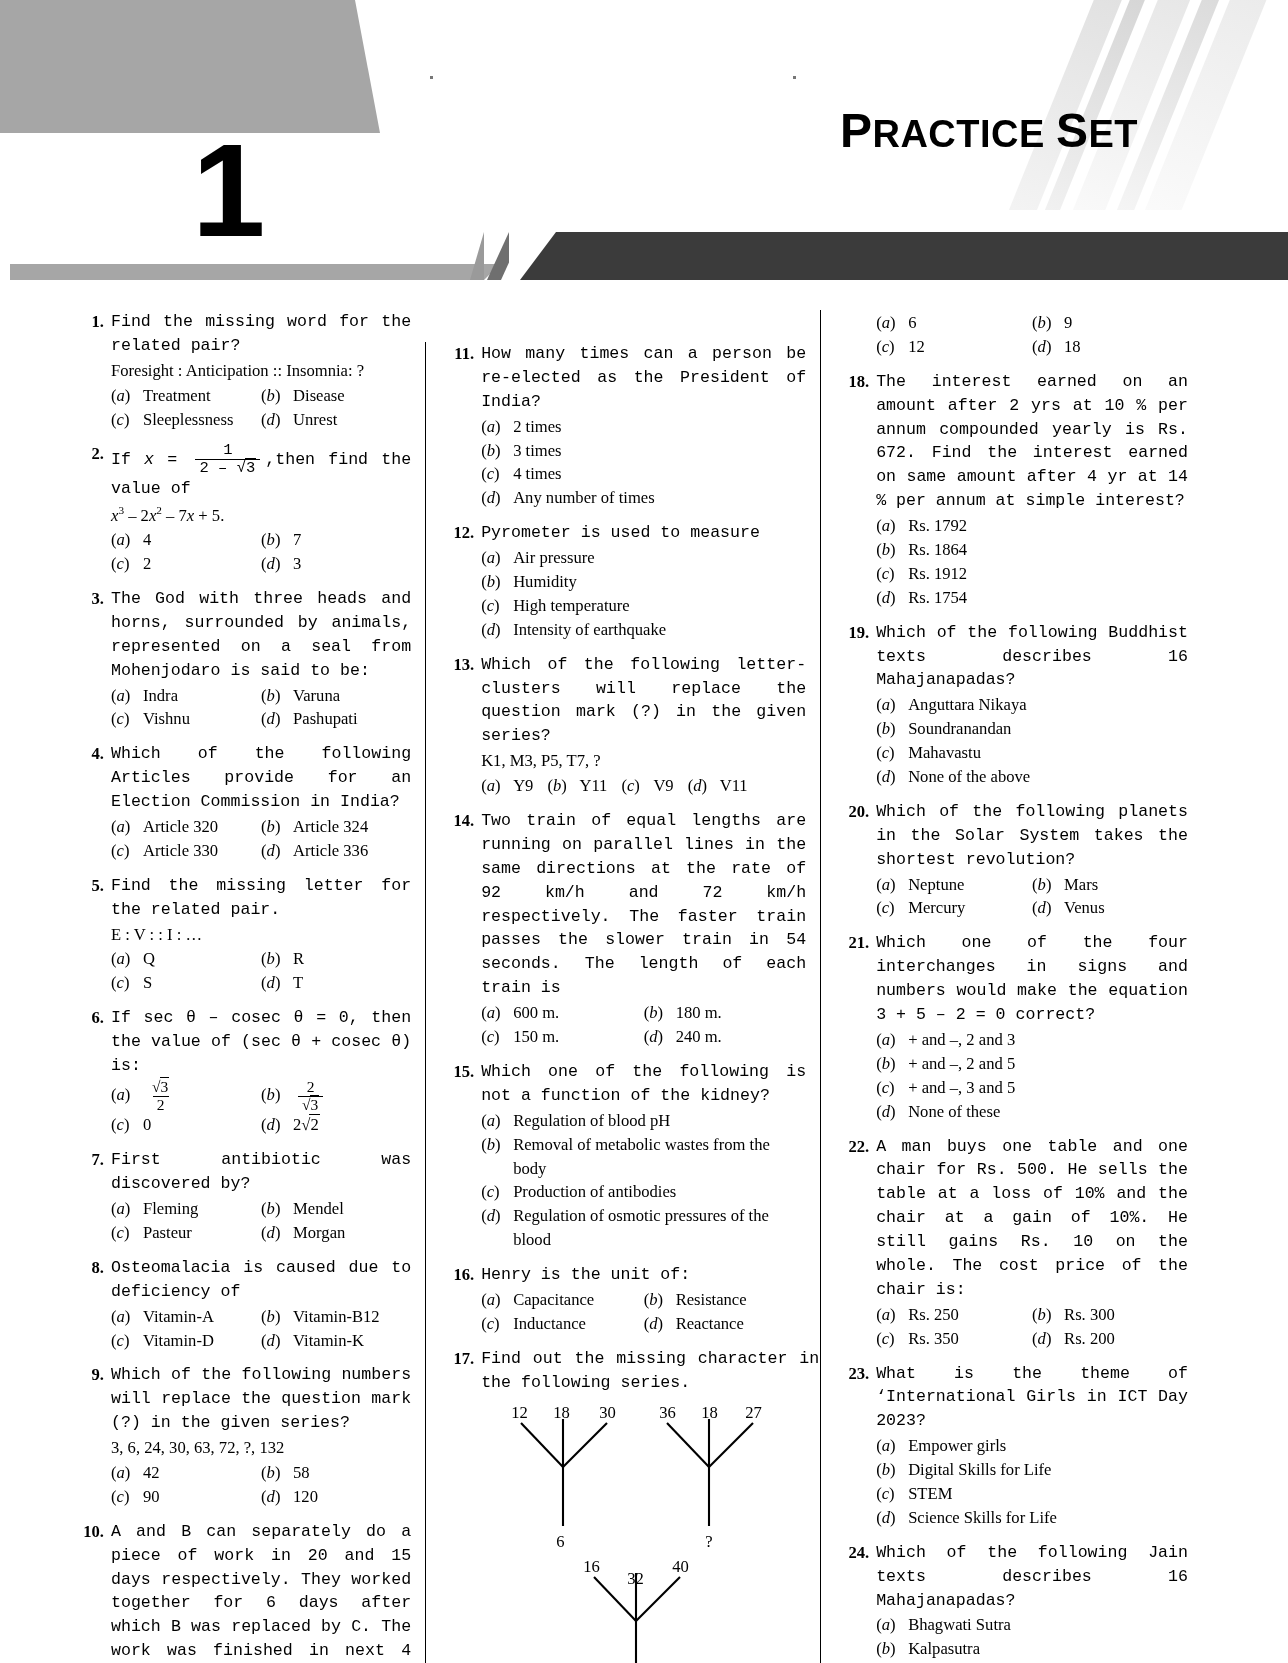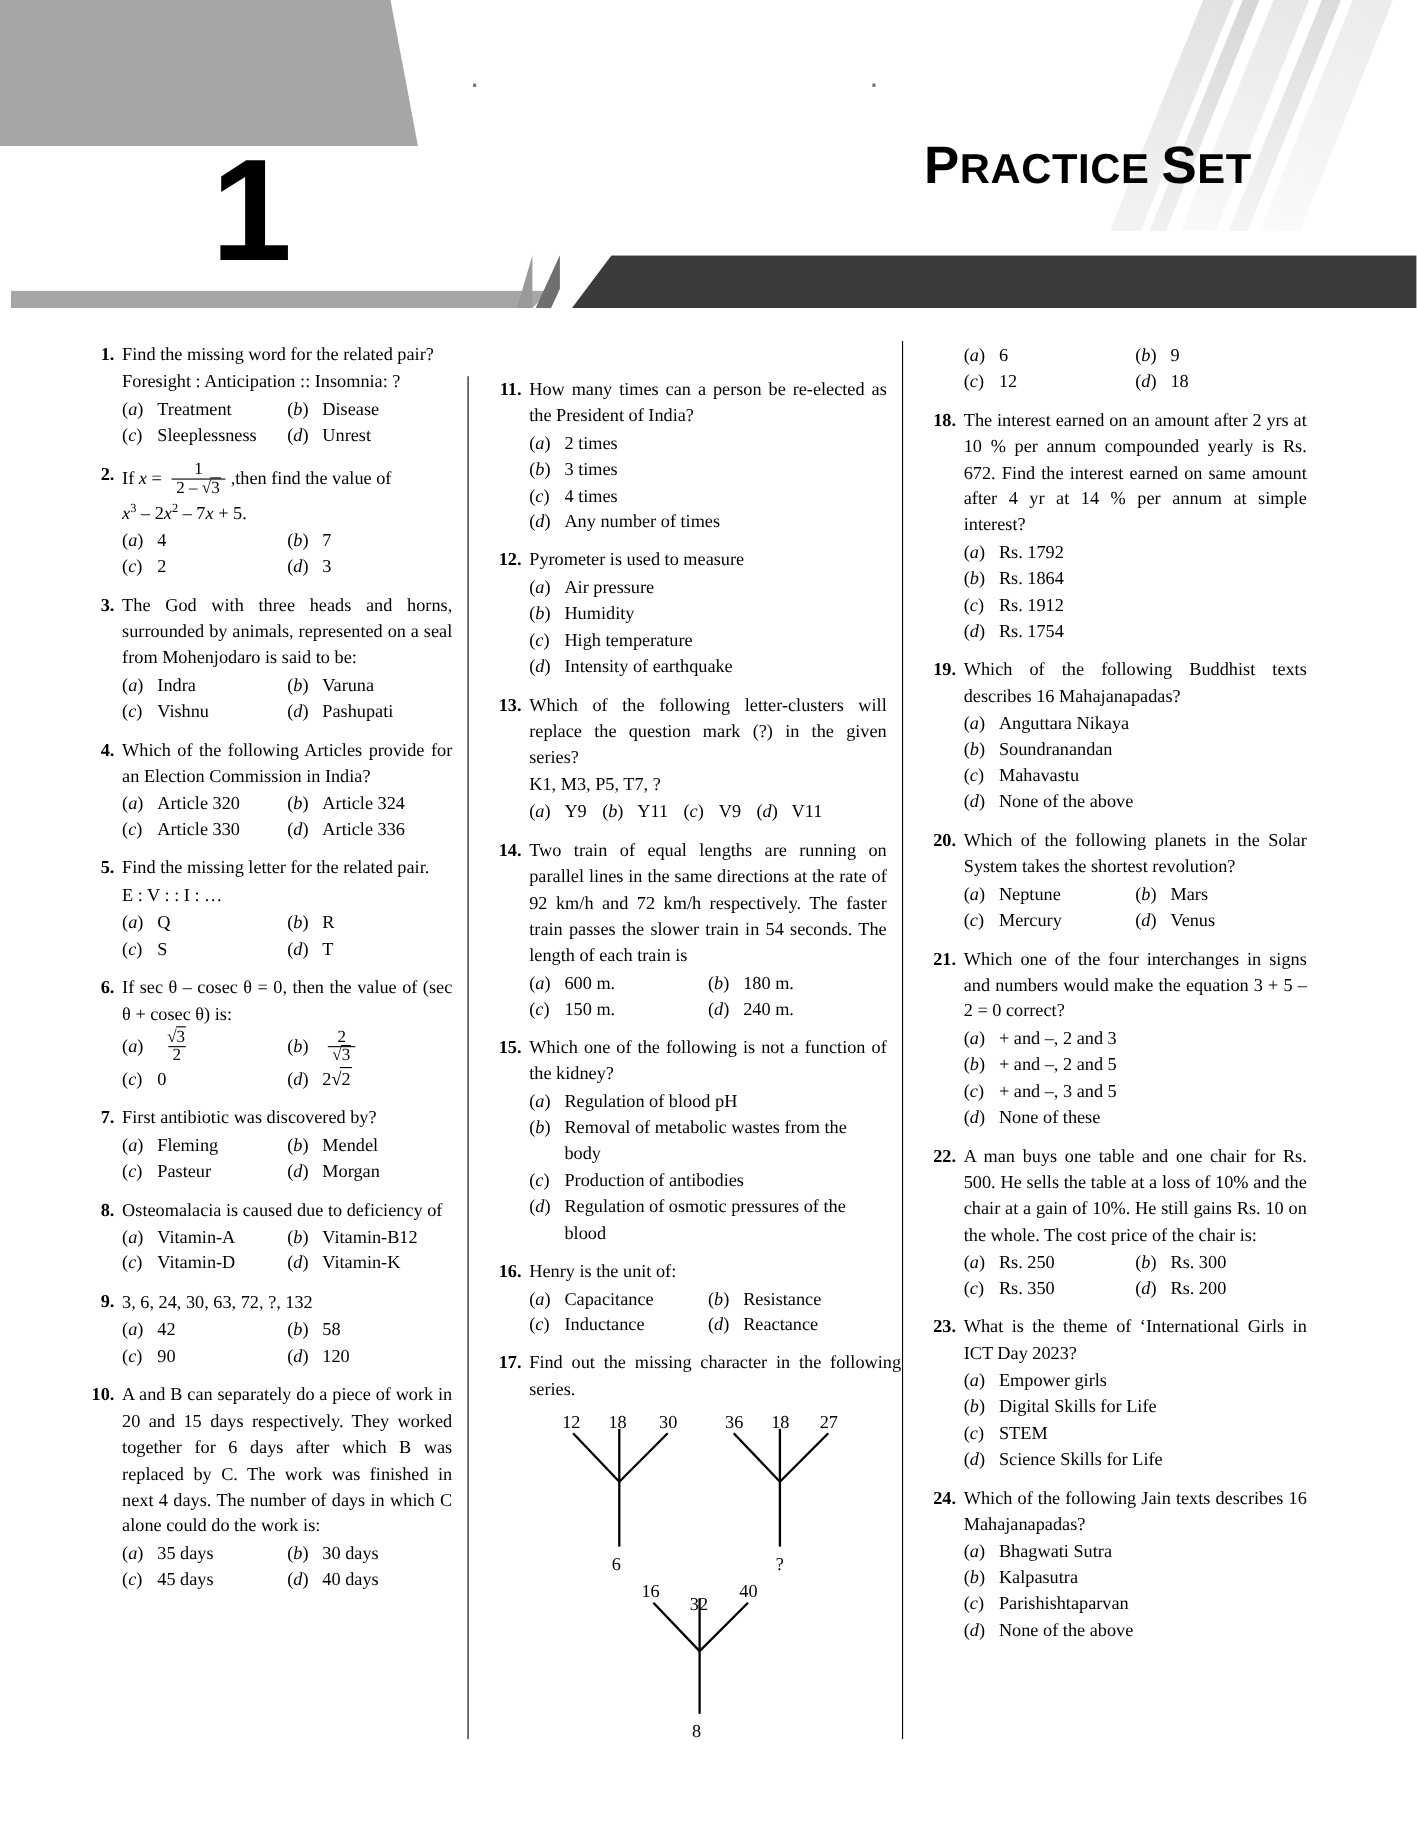--- a/index.html
+++ b/index.html
@@ -34,21 +34,20 @@
 
   .practice-set{
     position:absolute;right:150px;top:103px;
     font-family:"Liberation Sans", sans-serif;
     font-weight:bold;
     font-size:38px;
     letter-spacing:.5px;
     color:#000;
     font-variant:small-caps;
     white-space:nowrap;
-    margin-top:20px;
   }
   .practice-set .big{font-size:48px;}
 
   .set-number{
     position:absolute;left:192px;top:136px;
     font-family:"Liberation Sans", sans-serif;
     font-weight:bold;font-size:132px;line-height:110px;color:#000;
   }
 
   .dark-band{
@@ -79,21 +78,21 @@
     display:flex;
   }
   .col{width:340px;}
   .col.mid{width:358px;border-left:1.4px solid #000;padding-left:22px;margin-left:14px;margin-top:32px;}
   .col.right{width:352px;border-left:1.4px solid #000;padding-left:22px;margin-left:14px;}
 
   .q{display:flex;margin-top:11px;font-size:16.6px;line-height:1.44;}
   .q:first-child{margin-top:0;}
   .qnum{font-weight:bold;min-width:26px;text-align:right;padding-right:7px;flex:0 0 auto;}
   .qbody{flex:1 1 auto;}
-  .qtext{text-align:justify;}
+  .qtext{text-align:justify;font-family:Liberation Mono, monospace;}
   .qtext.jt{text-align:justify;text-justify:inter-word;}
   .subline{margin-top:1px;}
 
   .opts{margin-top:1px;}
   .opt-row{display:flex;}
   .opt{display:flex;align-items:baseline;}
   .opt .lab{flex:0 0 auto;min-width:27px;}
   .opt .lab em{font-style:italic;}
   .opt .txt{padding-left:5px;}
   .two-col .opt{width:50%;}
@@ -379,20 +378,21 @@
                 <span class="lab">(<em>d</em>)</span>
                 <span class="txt">Vitamin-K</span>
               </div>
             </div>
           </div>
         </div>
       </div>
       <div class="q">
         <div class="qnum">9.</div>
         <div class="qbody">
+          <div class="qtext jt">Which of the following numbers will replace the question mark (?) in the given series?</div>
           <div class="subline">3, 6, 24, 30, 63, 72, ?, 132</div>
           <div class="opts two-col">
             <div class="opt-row">
               <div class="opt">
                 <span class="lab">(<em>a</em>)</span>
                 <span class="txt">42</span>
               </div>
               <div class="opt">
                 <span class="lab">(<em>b</em>)</span>
                 <span class="txt">58</span>

